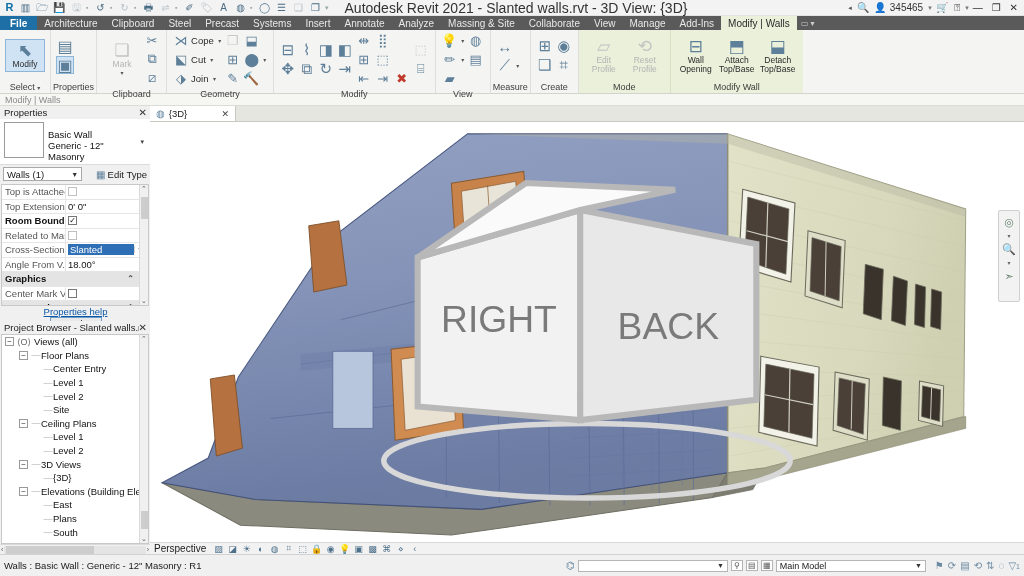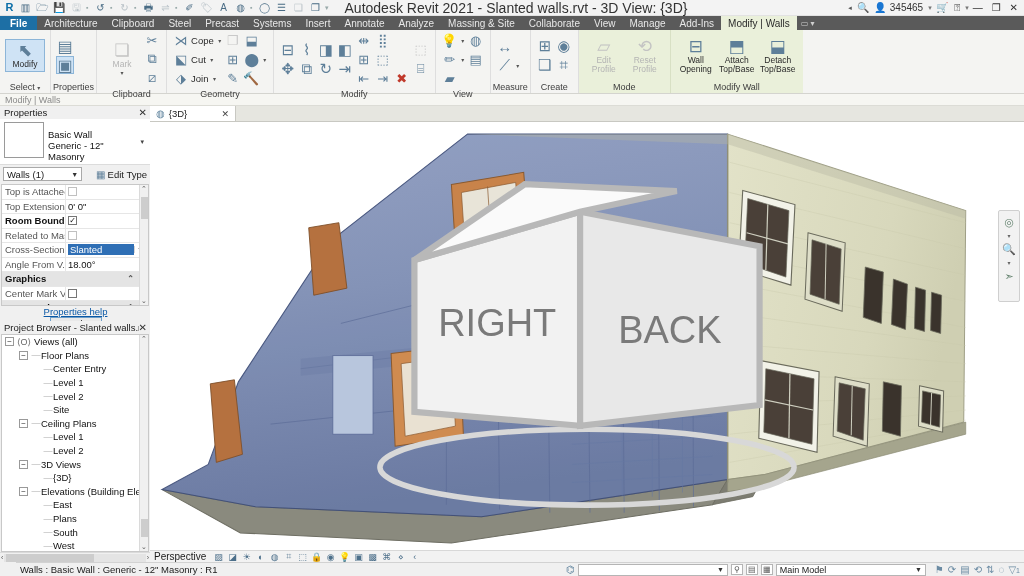--- a/index.html
+++ b/index.html
@@ -230,22 +230,22 @@
 
   .vcbar {
     height:12px; background:#f2f2f2; border-top:1px solid #d8d8d8;
     display:flex; align-items:center; gap:3px; padding:0 4px; flex:none; font-size:9px;
   }
   .vcbar .vi { font-size:9px; color:#4c6f8a; width:11px; text-align:center; }
   .vcbar .pv2 { font-size:10px; color:#1a1a1a; padding-right:4px; }
 
   
   .statusbar {
-    height:14px; background:#f0f0f0; border-top:1px solid #d2d2d2;
-    display:flex; align-items:center; font-size:9.5px; color:#1a1a1a; flex:none;margin-left:16px;
+    height:22px; background:#f0f0f0; border-top:1px solid #d2d2d2;
+    display:flex; align-items:center; font-size:9.5px; color:#1a1a1a; flex:none;
   }
   .statusbar .st-left { padding-left:4px; white-space:nowrap; }
   .statusbar .st-mid { margin-left:auto; display:flex; align-items:center; gap:3px; padding-right:4px; }
   .statusbar .wsel {
     width:150px; height:12px; background:#fff; border:1px solid #b5b5b5;
     display:flex; align-items:center; justify-content:space-between; padding:0 3px; font-size:9px;
   }
   .statusbar .wsel .cv { font-size:7px; color:#333; }
   .statusbar .minibox { width:12px; height:11px; border:1px solid #b5b5b5; background:#fff; font-size:8px;
     display:flex; align-items:center; justify-content:center; color:#555; }

